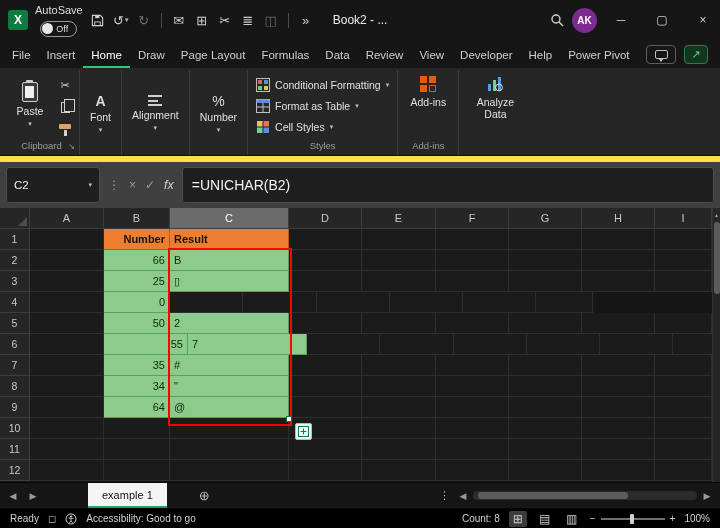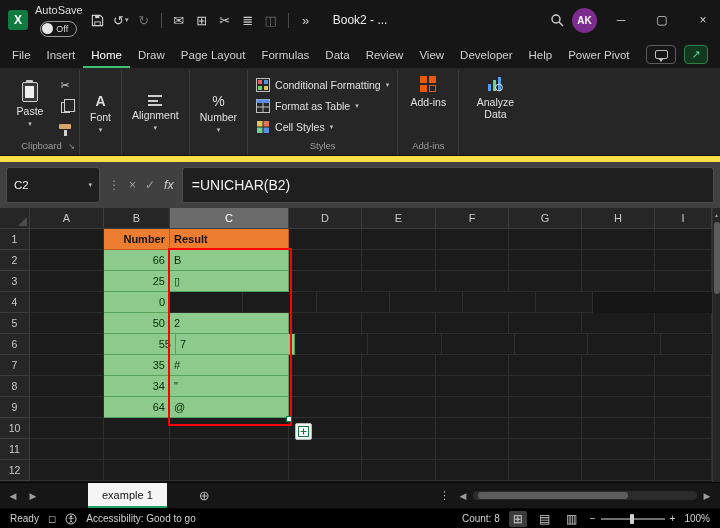--- a/index.html
+++ b/index.html
@@ -418,21 +418,21 @@
           <div class="gcell" style="width: 73px;"></div>
           <div class="gcell" style="width: 74px;"></div>
           <div class="gcell" style="width: 73px;"></div>
           <div class="gcell" style="width: 73px;"></div>
           <div class="gcell" style="width: 73px;"></div>
           <div class="gcell" style="width: 57px;"></div>
         </div>
         <div class="grow">
           <div class="rowhdr">6</div>
           <div class="gcell" style="width: 74px;"></div>
-          <div class="gcell green num" style="width: 72px;">55</div>
+          <div class="gcell green num" style="width: 84px;">55</div>
           <div class="gcell green" style="width: 119px;">7</div>
           <div class="gcell" style="width: 73px;"></div>
           <div class="gcell" style="width: 74px;"></div>
           <div class="gcell" style="width: 73px;"></div>
           <div class="gcell" style="width: 73px;"></div>
           <div class="gcell" style="width: 73px;"></div>
           <div class="gcell" style="width: 57px;"></div>
         </div>
         <div class="grow">
           <div class="rowhdr">7</div>

